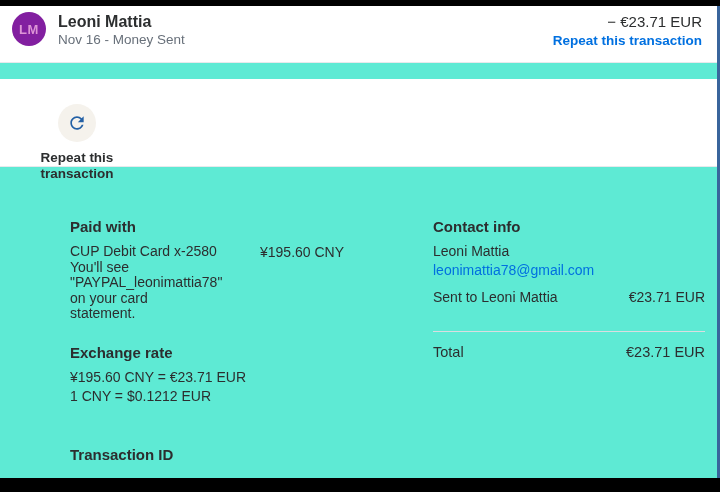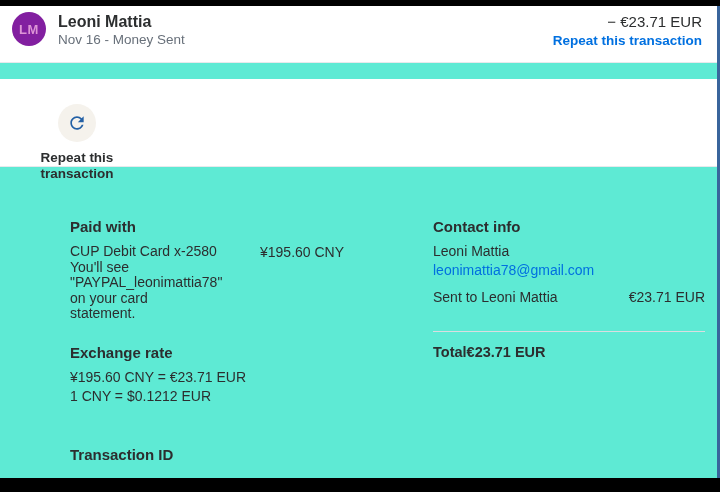--- a/index.html
+++ b/index.html
@@ -54,21 +54,21 @@
 
   .h-txid{margin-top:40px;}
   .txid-value{font-size:14px;margin-top:9px;}
 
   .contact-name{font-size:14px;line-height:19px;margin-top:7px;}
   .contact-email{font-size:14px;line-height:19px;color:var(--accent-blue);text-decoration:none;cursor:pointer;display:inline-block;}
 
   .h-details{margin-top:17px;}
   .details-row{display:flex;justify-content:space-between;font-size:14px;margin-top:9px;
                padding-bottom:26px;border-bottom:1px solid #dadde0;}
-  .total-row{display:flex;font-size:14.5px;font-weight:bold;margin-top:12px;}
+  .total-row{display:flex;justify-content:space-between;font-size:14.5px;font-weight:normal;margin-top:12px;}
 </style>
 </head>
 <body>
 
 <div class="page">
 
   <div class="bar-top"></div>
 
   <div class="header">
     <div class="avatar">

